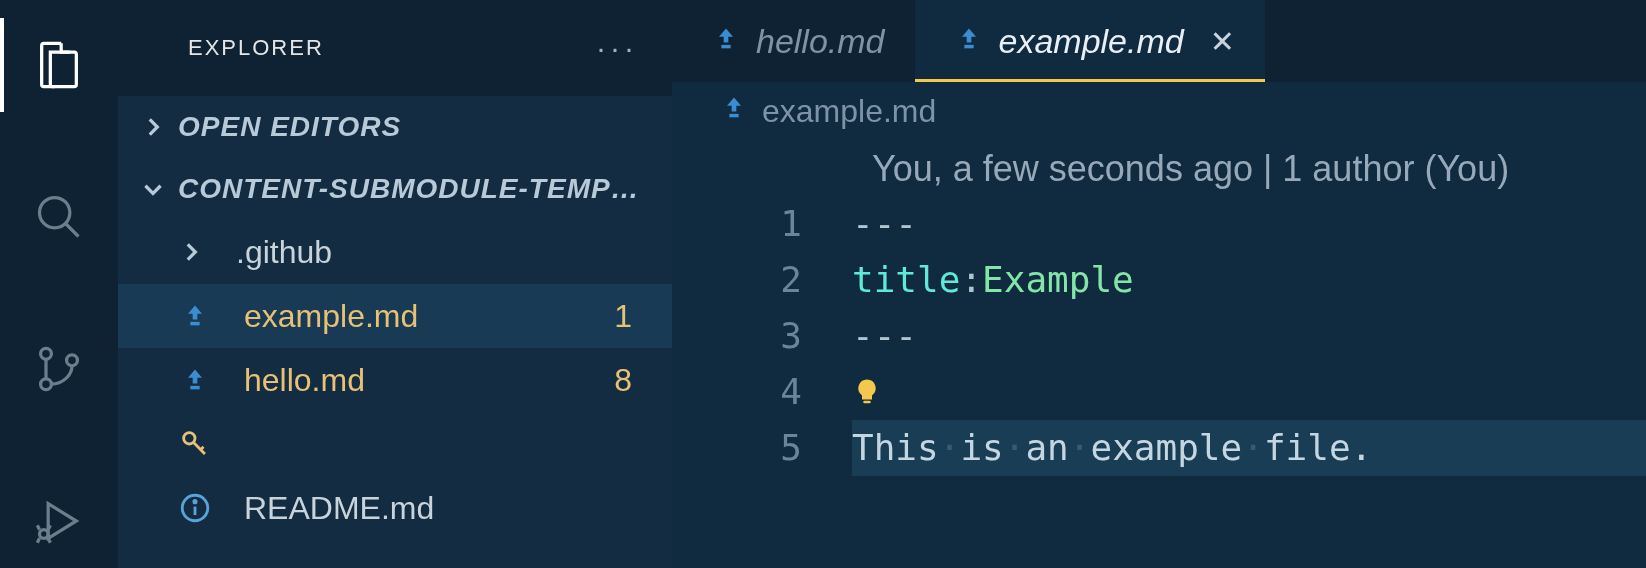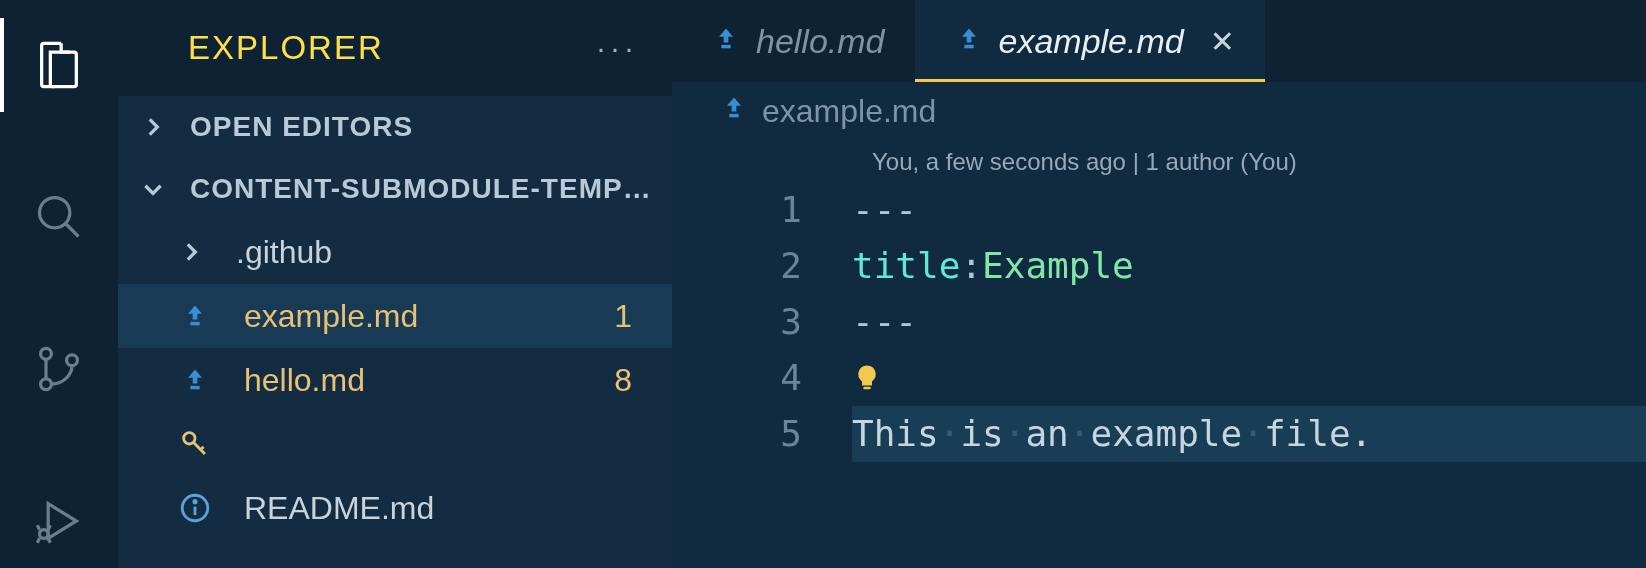--- a/index.html
+++ b/index.html
@@ -51,41 +51,42 @@
   }
   .sidebar-header {
     display: flex;
     align-items: center;
     justify-content: space-between;
     height: 96px;
     padding: 0 34px 0 70px;
     background: #0e2233;
   }
   .sidebar-title {
-    font-size: 33px;
+    font-size: 22px;
     letter-spacing: 2px;
-    color: #fde047;
+    color: #e5e5e5;
   }
   .more-dots {
     font-size: 30px;
     color: #9fb3c4;
     cursor: pointer;
     letter-spacing: 4px;
   }
   .section-header {
     display: flex;
     align-items: center;
-    gap: 24px;
+    gap: 12px;
     height: 62px;
     padding-left: 22px;
     font-size: 28px;
     font-weight: 700;
     letter-spacing: 1px;
     color: #b8c9d8;
     cursor: pointer;
+    font-style: italic;
   }
   .chevron {
     display: inline-flex;
     align-items: center;
     justify-content: center;
   }
   .chevron svg { width: 26px; height: 26px; stroke: #b8c9d8; }
   .tree-item {
     display: flex;
     align-items: center;
@@ -158,21 +159,21 @@
     display: flex;
     align-items: center;
     gap: 14px;
     height: 58px;
     padding-left: 48px;
     font-size: 32px;
     color: #7e94a6;
   }
   .codelens {
     padding-left: 200px;
-    font-size: 24px;
+    font-size: 36px;
     color: #97a9b8;
     margin-top: 8px;
     margin-bottom: 6px;
   }
   .code-area {
     display: flex;
     font-family: "SF Mono", Menlo, Consolas, monospace;
     font-size: 36px;
   }
   .gutter {

